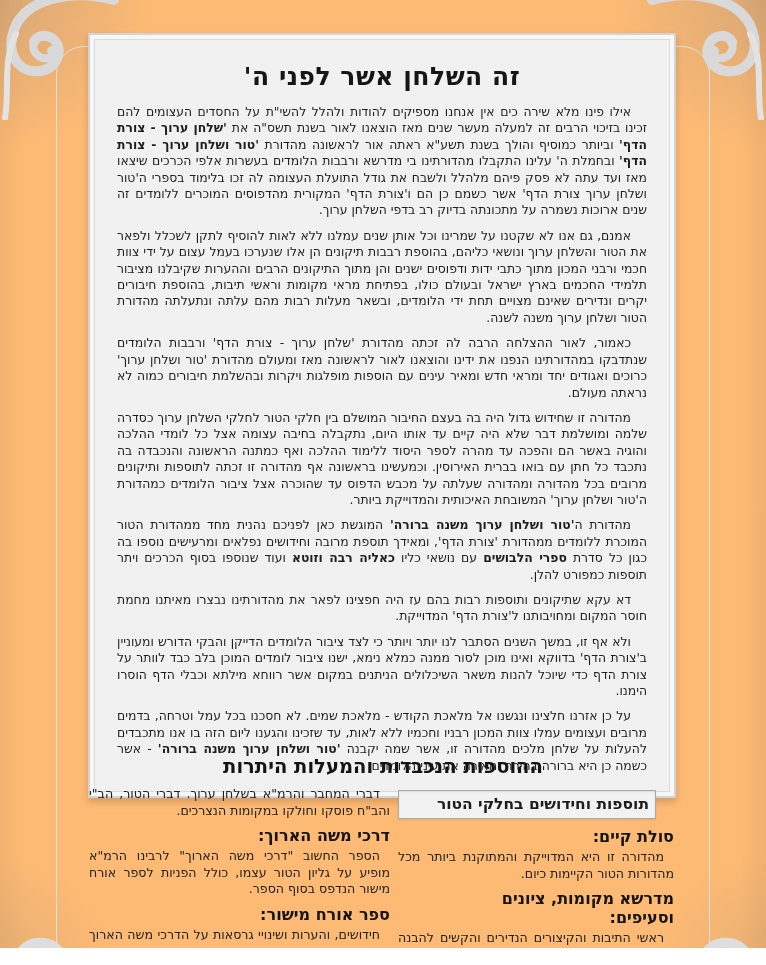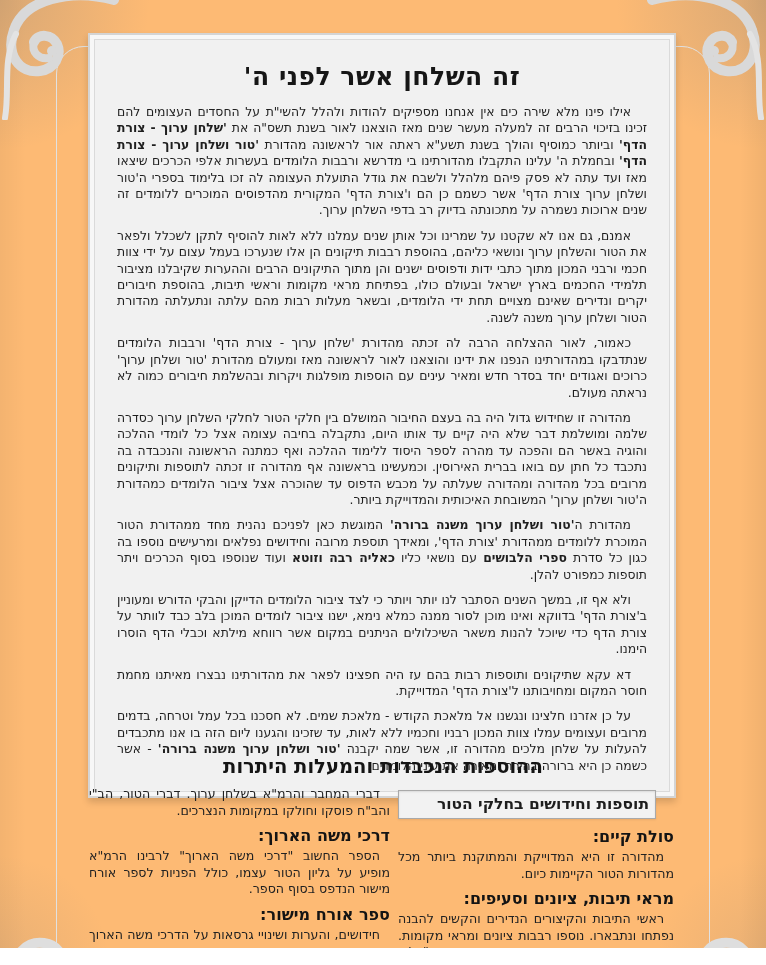--- a/index.html
+++ b/index.html
@@ -130,40 +130,40 @@
       <circle cx="58" cy="59" r="5" fill="#dedede" stroke="none"></circle>
     </g>
   </svg>
 
   <div class="main-box">
     <div class="main-box-inner">
       <h1 class="main-title">זה השלחן אשר לפני ה'</h1>
       <div>
           <p class="body-para"><span>אילו פינו מלא שירה כים אין אנחנו מספיקים להודות ולהלל להשי"ת על החסדים העצומים להם זכינו בזיכוי הרבים זה למעלה מעשר שנים מאז הוצאנו לאור בשנת תשס"ה את </span><span class="bold">'שלחן ערוך - צורת הדף'</span><span> וביותר כמוסיף והולך בשנת תשע"א ראתה אור לראשונה מהדורת </span><span class="bold">'טור ושלחן ערוך - צורת הדף'</span><span> ובחמלת ה' עלינו התקבלו מהדורתינו בי מדרשא ורבבות הלומדים בעשרות אלפי הכרכים שיצאו מאז ועד עתה לא פסק פיהם מלהלל ולשבח את גודל התועלת העצומה לה זכו בלימוד בספרי ה'טור ושלחן ערוך צורת הדף' אשר כשמם כן הם ו'צורת הדף' המקורית מהדפוסים המוכרים ללומדים זה שנים ארוכות נשמרה על מתכונתה בדיוק רב בדפי השלחן ערוך.</span></p>
           <p class="body-para"><span>אמנם, גם אנו לא שקטנו על שמרינו וכל אותן שנים עמלנו ללא לאות להוסיף לתקן לשכלל ולפאר את הטור והשלחן ערוך ונושאי כליהם, בהוספת רבבות תיקונים הן אלו שנערכו בעמל עצום על ידי צוות חכמי ורבני המכון מתוך כתבי ידות ודפוסים ישנים והן מתוך התיקונים הרבים וההערות שקיבלנו מציבור תלמידי החכמים בארץ ישראל ובעולם כולו, בפתיחת מראי מקומות וראשי תיבות, בהוספת חיבורים יקרים ונדירים שאינם מצויים תחת ידי הלומדים, ובשאר מעלות רבות מהם עלתה ונתעלתה מהדורת הטור ושלחן ערוך משנה לשנה.</span></p>
-          <p class="body-para"><span>כאמור, לאור ההצלחה הרבה לה זכתה מהדורת 'שלחן ערוך - צורת הדף' ורבבות הלומדים שנתדבקו במהדורתינו הנפנו את ידינו והוצאנו לאור לראשונה מאז ומעולם מהדורת 'טור ושלחן ערוך' כרוכים ואגודים יחד בסדר חדש ומאיר עינים עם הוספות מופלגות ויקרות ובהשלמת חיבורים כמוה לא נראתה מעולם.</span></p>
+          <p class="body-para"><span>כאמור, לאור ההצלחה הרבה לה זכתה מהדורת 'שלחן ערוך - צורת הדף' ורבבות הלומדים שנתדבקו במהדורתינו הנפנו את ידינו והוצאנו לאור לראשונה מאז ומעולם מהדורת 'טור ושלחן ערוך' כרוכים ואגודים יחד ומראי חדש ומאיר עינים עם הוספות מופלגות ויקרות ובהשלמת חיבורים כמוה לא נראתה מעולם.</span></p>
           <p class="body-para"><span>מהדורה זו שחידוש גדול היה בה בעצם החיבור המושלם בין חלקי הטור לחלקי השלחן ערוך כסדרה שלמה ומושלמת דבר שלא היה קיים עד אותו היום, נתקבלה בחיבה עצומה אצל כל לומדי ההלכה והוגיה באשר הם והפכה עד מהרה לספר היסוד ללימוד ההלכה ואף כמתנה הראשונה והנכבדה בה נתכבד כל חתן עם בואו בברית האירוסין. וכמעשינו בראשונה אף מהדורה זו זכתה לתוספות ותיקונים מרובים בכל מהדורה ומהדורה שעלתה על מכבש הדפוס עד שהוכרה אצל ציבור הלומדים כמהדורת ה'טור ושלחן ערוך' המשובחת האיכותית והמדוייקת ביותר.</span></p>
           <p class="body-para"><span>מהדורת ה</span><span class="bold">'טור ושלחן ערוך משנה ברורה'</span><span> המוגשת כאן לפניכם נהנית מחד ממהדורת הטור המוכרת ללומדים ממהדורת 'צורת הדף', ומאידך תוספת מרובה וחידושים נפלאים ומרעישים נוספו בה כגון כל סדרת </span><span class="bold">ספרי הלבושים</span><span> עם נושאי כליו </span><span class="bold">כאליה רבה וזוטא</span><span> ועוד שנוספו בסוף הכרכים ויתר תוספות כמפורט להלן.</span></p>
+          <p class="body-para"><span>דא עקא שתיקונים ותוספות רבות בהם עז היה חפצינו לפאר את מהדורתינו נבצרו מאיתנו מחמת חוסר המקום ומחויבותנו ל'צורת הדף' המדוייקת.</span></p>
           <p class="body-para"><span>ולא אף זו, במשך השנים הסתבר לנו יותר ויותר כי לצד ציבור הלומדים הדייקן והבקי הדורש ומעוניין ב'צורת הדף' בדווקא ואינו מוכן לסור ממנה כמלא נימא, ישנו ציבור לומדים המוכן בלב כבד לוותר על צורת הדף כדי שיוכל להנות משאר השיכלולים הניתנים במקום אשר רווחא מילתא וכבלי הדף הוסרו הימנו.</span></p>
-          <p class="body-para"><span>דא עקא שתיקונים ותוספות רבות בהם עז היה חפצינו לפאר את מהדורתינו נבצרו מאיתנו מחמת חוסר המקום ומחויבותנו ל'צורת הדף' המדוייקת.</span></p>
           <p class="body-para"><span>על כן אזרנו חלצינו ונגשנו אל מלאכת הקודש - מלאכת שמים. לא חסכנו בכל עמל וטרחה, בדמים מרובים ועצומים עמלו צוות המכון רבניו וחכמיו ללא לאות, עד שזכינו והגענו ליום הזה בו אנו מתכבדים להעלות על שלחן מלכים מהדורה זו, אשר שמה יקבנה </span><span class="bold">'טור ושלחן ערוך משנה ברורה'</span><span> - אשר כשמה כן היא ברורה בהירה ומאירה את עיני הלומדים.</span></p>
         </div>
     </div>
   </div>
 
   <div class="additions-heading">
     <div>ההוספות הנכבדות והמעלות היתרות</div>
   </div>
 
   <div class="col col-right">
     <div class="box-heading">תוספות וחידושים בחלקי הטור</div>
     <div>
         <h3 class="sub-heading">סולת קיים:</h3>
         <p class="col-para">מהדורה זו היא המדוייקת והמתוקנת ביותר מכל מהדורות הטור הקיימות כיום.</p>
-        <h3 class="sub-heading">מראי תיבות, ציונים וסעיפים:</h3>
+        <h3 class="sub-heading">מדרשא מקומות, ציונים וסעיפים:</h3>
         <p class="col-para">ראשי התיבות והקיצורים הנדירים והקשים להבנה נפתחו ונתבארו. נוספו רבבות ציונים ומראי מקומות. נערכו ותוקנו מחדש הסעיפים בדברי הטור והב"י לפי סדר</p>
       </div>
   </div>
 
   <div class="col col-left">
     <div>
         <p class="col-para">דברי המחבר והרמ"א בשלחן ערוך. דברי הטור, הב"י והב"ח פוסקו וחולקו במקומות הנצרכים.</p>
         <h3 class="sub-heading">דרכי משה הארוך:</h3>
         <p class="col-para">הספר החשוב "דרכי משה הארוך" לרבינו הרמ"א מופיע על גליון הטור עצמו, כולל הפניות לספר אורח מישור הנדפס בסוף הספר.</p>
         <h3 class="sub-heading">ספר אורח מישור:</h3>

